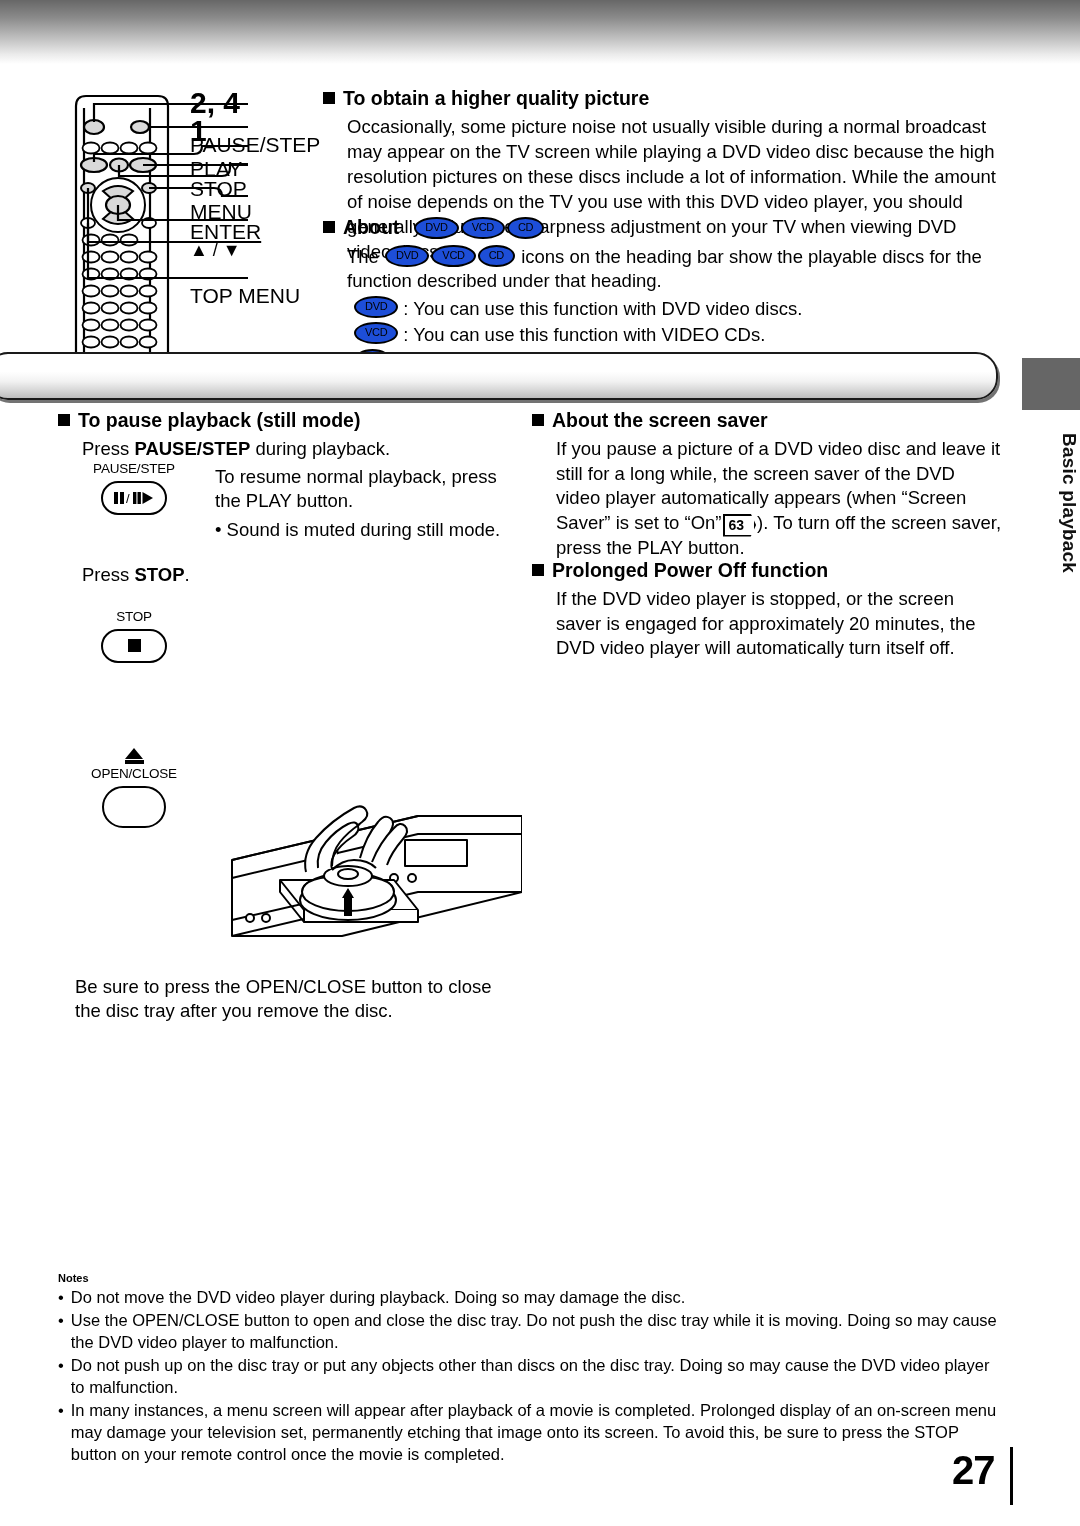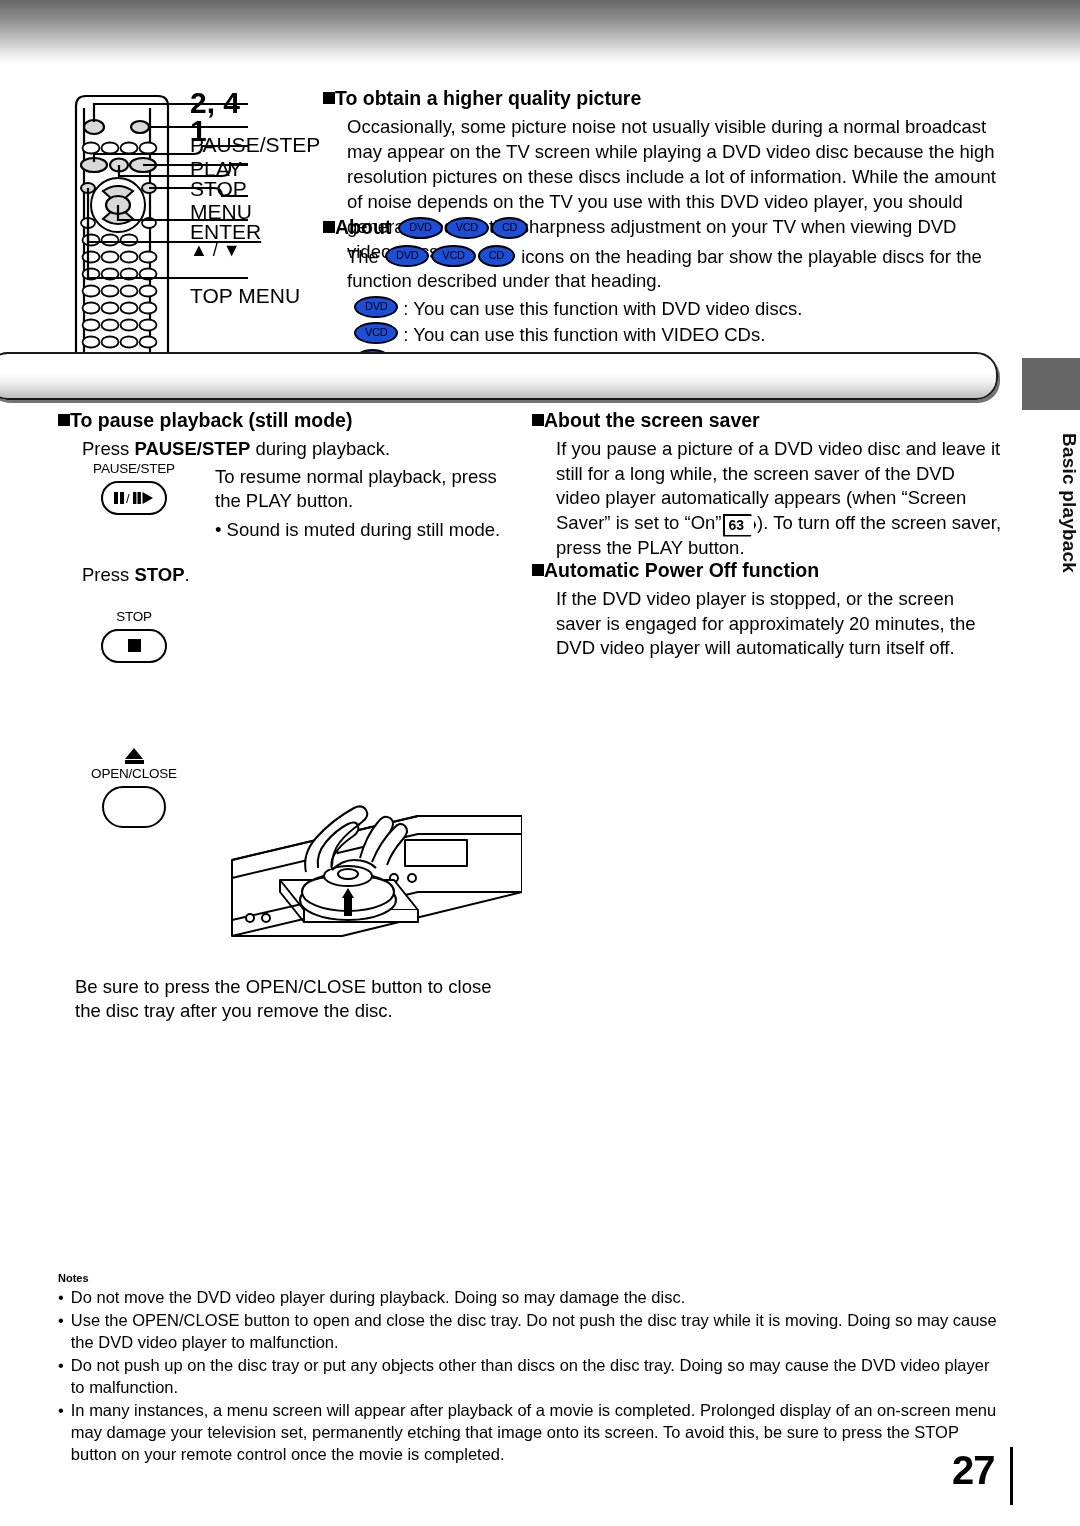--- a/index.html
+++ b/index.html
@@ -46,21 +46,21 @@
     font-size:19px; font-weight:bold; color:#111;
     writing-mode:vertical-rl; text-orientation:mixed;
     display:flex; align-items:flex-start; justify-content:center;
     letter-spacing:.2px;
   }
 
   
   .sec{ position:absolute; }
   .sec-title{
     font-size:19.5px; font-weight:bold; line-height:1.25;
-    display:flex; align-items:flex-start; 
+    display:flex; align-items:flex-start; gap:8px;
   }
   .sq{ display:inline-block; width:12px; height:12px; background:#000; margin-top:6px; flex:none; }
   .body-txt{ font-size:18.5px; line-height:1.32; }
   .body-txt.wide{ line-height:1.345; }
 
   b.bold{ font-weight:bold; }
 
   
   .disc{
     display:inline-block; border:2px solid #000; border-radius:50%;
@@ -351,21 +351,21 @@
       <span>About the screen saver</span>
     </div>
     <div class="body-txt" style="margin-top:5px; margin-left:24px;">
       <span>If you pause a picture of a DVD video disc and leave it still for a long while, the screen saver of the DVD video player automatically appears (when “Screen Saver” is set to “On”</span><span class="pgref">63</span><span>). To turn off the screen saver, press the PLAY button.</span>
     </div>
   </div>
 
   <div class="sec" style="left:532px; top:558px; width:470px;">
     <div class="sec-title">
       <span class="sq"></span>
-      <span>Automatic Power Off function</span>
+      <span>Prolonged Power Off function</span>
     </div>
     <div class="body-txt" style="margin-top:5px; margin-left:24px;">If the DVD video player is stopped, or the screen saver is engaged for approximately 20 minutes, the DVD video player will automatically turn itself off.</div>
   </div>
 
   <div class="notes">
     <div class="notes-h">Notes</div>
 
     <div class="note-li">
       <span class="dot">•</span>
       <span class="txt">Do not move the DVD video player during playback. Doing so may damage the disc.</span>

